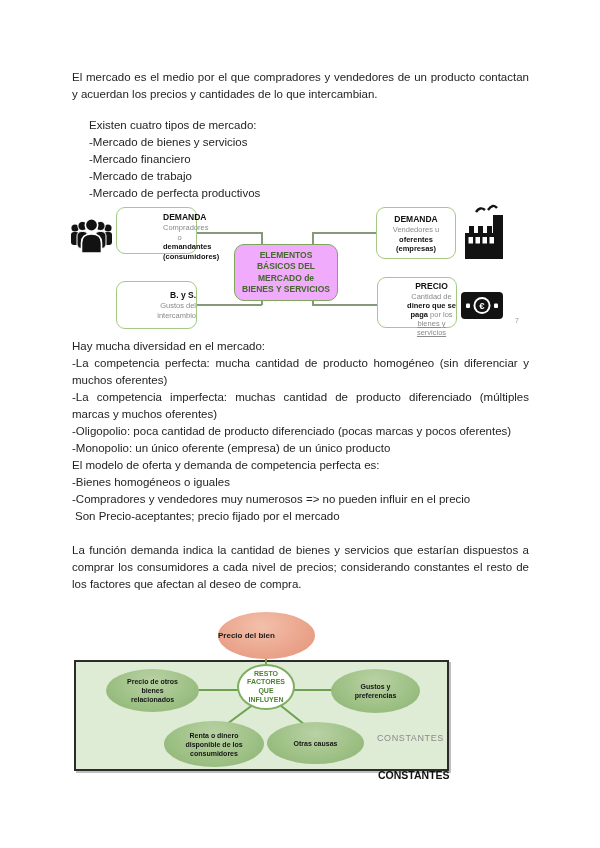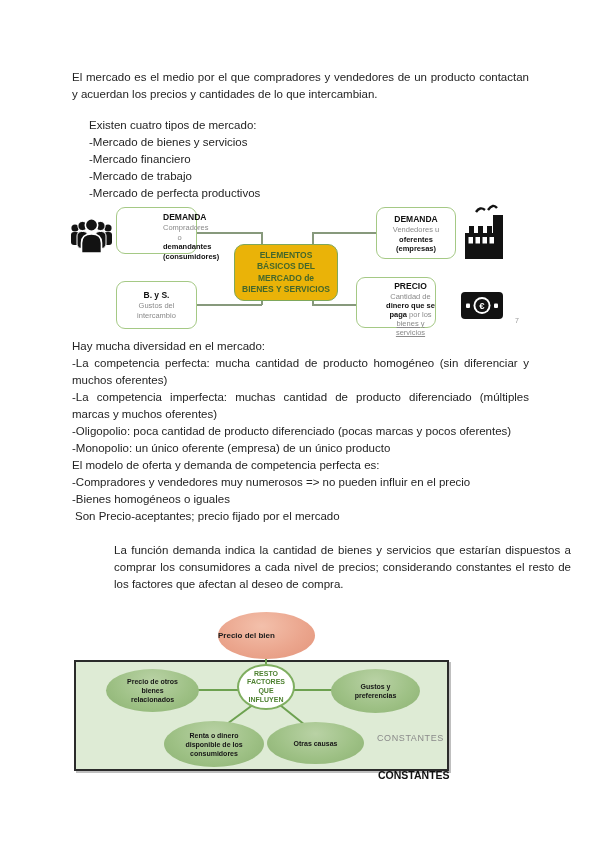--- a/index.html
+++ b/index.html
@@ -9,21 +9,21 @@
   .just{text-align:justify;}
   .just > div{text-align:justify;}
   
   .conn{position:absolute;background:#87997c;z-index:0;}
   .box{position:absolute;background:#fff;border:1.5px solid #a5c985;border-radius:9px;
        text-align:center;font-size:7.5px;line-height:9.5px;color:#8a8a8a;
        padding-top:4px;box-sizing:border-box;z-index:1;}
   .box .t{display:block;font-size:8.5px;font-weight:bold;color:#111;line-height:11px;}
   .box .b{display:block;font-weight:bold;color:#111;}
   .box .g{display:block;}
-  .gbox{position:absolute;background:#eab308;border:1.8px solid #7ea75c;border-radius:10px;
+  .gbox{position:absolute;background:#f0abfc;border:1.8px solid #7ea75c;border-radius:10px;
         color:#44672b;font-weight:bold;font-size:8.5px;line-height:11.5px;text-align:center;
         display:flex;flex-direction:column;justify-content:center;z-index:1;box-sizing:border-box;}
   .icon{position:absolute;z-index:1;}
   .fnote{position:absolute;font-size:7px;color:#999;z-index:1;}
   
   .rect2{position:absolute;left:74px;top:660px;width:375px;height:111px;background:#deebd5;
          border:2px solid #2b2b2b;box-sizing:border-box;z-index:0;
          box-shadow:2px 2px 0 rgba(0,0,0,0.25);}
   .lines2{position:absolute;left:0;top:600px;width:600px;height:248px;z-index:1;}
   .ell{position:absolute;border-radius:50%;display:flex;flex-direction:column;align-items:center;
@@ -81,21 +81,21 @@
     </g>
   </svg>
 
   <div class="box" style="left:116px;top:207px;width:81px;height:47px;padding-left:46px;">
     <span class="t">DEMANDA</span>
     <span class="g">Compradores o</span>
     <span class="b">demandantes</span>
     <span class="b">(consumidores)</span>
   </div>
 
-  <div class="box" style="left:116px;top:281px;width:81px;height:48px;padding-top:8px;">
+  <div class="box" style="left:116px;top:281px;width:81px;height:48px;padding-top:8px;text-align:right;">
     <span class="t">B. y S.</span>
     <span class="g">Gustos del</span>
     <span class="g">intercambio</span>
   </div>
 
   <div class="gbox" style="left:234px;top:244px;width:104px;height:57px;">
     <span>ELEMENTOS</span>
     <span>BÁSICOS DEL</span>
     <span>MERCADO de</span>
     <span>BIENES Y SERVICIOS</span>
@@ -114,21 +114,21 @@
       <path d="M25,8 q5,-7 9,-2" fill="none" stroke="#121212" stroke-width="2.4"></path>
       <rect x="30" y="13" width="10" height="44" fill="#121212"></rect>
       <path d="M2,57 V31 h4 v-7 h5 v7 h4 v-7 h5 v7 h4 v-7 h5 v7 h11 V57 Z" fill="#121212"></path>
       <rect x="5.5" y="35" width="4.5" height="6.5" fill="#fff"></rect>
       <rect x="12.5" y="35" width="4.5" height="6.5" fill="#fff"></rect>
       <rect x="19.5" y="35" width="4.5" height="6.5" fill="#fff"></rect>
       <rect x="26.5" y="35" width="4.5" height="6.5" fill="#fff"></rect>
     </g>
   </svg>
 
-  <div class="box" style="left:356px;top:277px;width:80px;height:51px;padding-top:3px;line-height:9px;padding-left:29px;">
+  <div class="box" style="left:377px;top:277px;width:80px;height:51px;padding-top:3px;line-height:9px;padding-left:29px;">
     <span class="t">PRECIO</span>
     <span class="g">Cantidad de</span>
     <span class="b">dinero que se</span>
     <span class="g"><b style="color:#111">paga</b><span> por los</span></span>
     <span class="g u">bienes y servicios</span>
   </div>
 
   <svg class="icon" style="left:460px;top:291px;" width="44" height="29" viewBox="0 0 44 29">
     <rect x="1" y="1" width="42" height="27" rx="4" fill="#121212"></rect>
     <rect x="6" y="12.5" width="4" height="4.5" rx="1" fill="#fff"></rect>
@@ -143,26 +143,26 @@
   <div class="txt just" style="top:338px;">
     <div>Hay mucha diversidad en el mercado:</div>
     <div>-La competencia perfecta: mucha cantidad de producto homogéneo (sin diferenciar y muchos oferentes)</div>
     <div>-La competencia imperfecta: muchas cantidad de producto diferenciado (múltiples marcas y muchos oferentes)</div>
     <div>-Oligopolio: poca cantidad de producto diferenciado (pocas marcas y pocos oferentes)</div>
     <div>-Monopolio: un único oferente (empresa) de un único producto</div>
   </div>
 
   <div class="txt" style="top:457px;">
     <div>El modelo de oferta y demanda de competencia perfecta es:</div>
+    <div>-Bienes homogéneos o iguales</div>
     <div>-Compradores y vendedores muy numerosos =&gt; no pueden influir en el precio</div>
-    <div>-Bienes homogéneos o iguales</div>
     <div style="padding-left:3px;">Son Precio-aceptantes; precio fijado por el mercado</div>
   </div>
 
-  <div class="txt just" style="top:542px;margin-left:42px;">La función demanda indica la cantidad de bienes y servicios que estarían dispuestos a comprar los consumidores a cada nivel de precios; considerando constantes el resto de los factores que afectan al deseo de compra.</div>
+  <div class="txt just" style="top:542px;">La función demanda indica la cantidad de bienes y servicios que estarían dispuestos a comprar los consumidores a cada nivel de precios; considerando constantes el resto de los factores que afectan al deseo de compra.</div>
 
   <div class="rect2"></div>
 
   <svg class="lines2" viewBox="0 0 600 248">
     <g stroke="#6da150" stroke-width="2" fill="none">
       <line x1="266" y1="52" x2="266" y2="68"></line>
       <line x1="198" y1="90" x2="239" y2="90"></line>
       <line x1="293" y1="90" x2="333" y2="90"></line>
       <line x1="254" y1="104" x2="227" y2="124"></line>
       <line x1="280" y1="105" x2="305" y2="125"></line>

